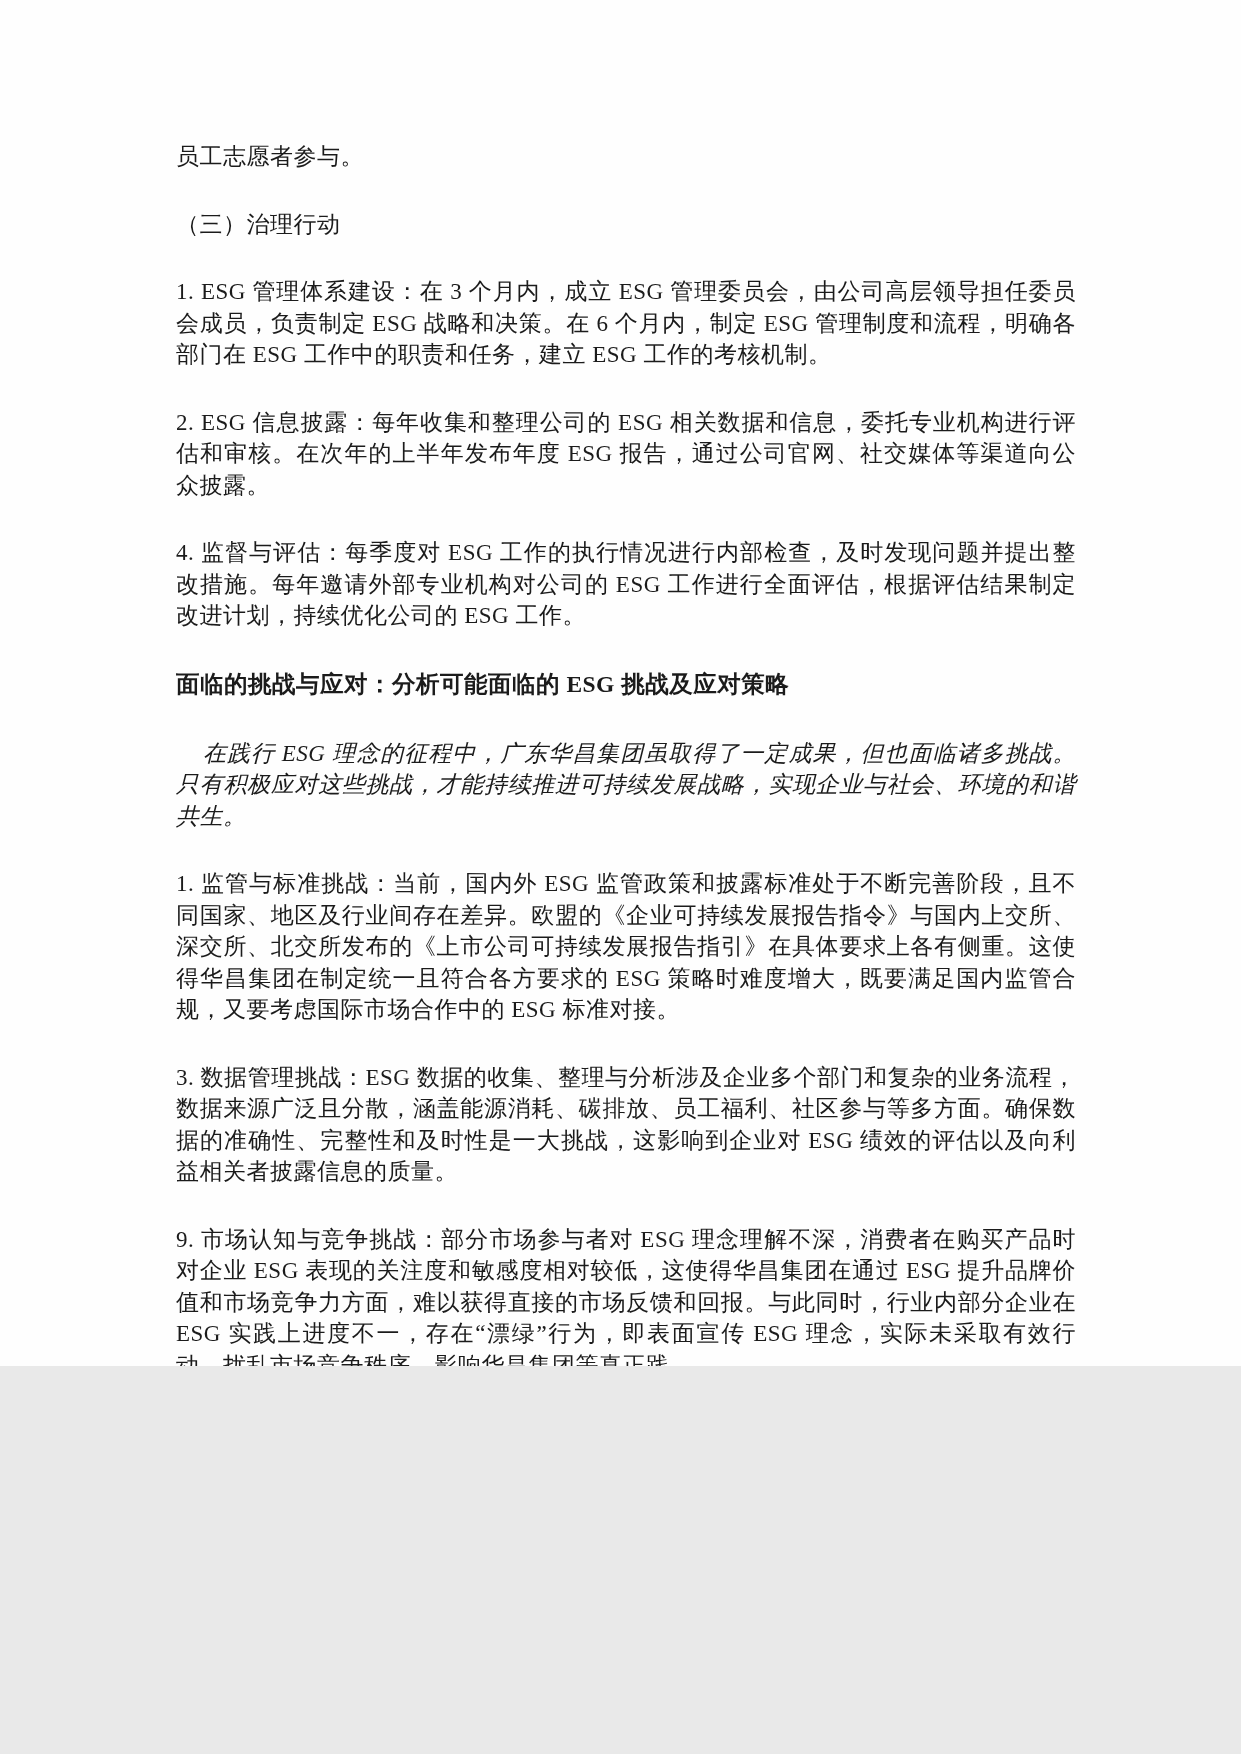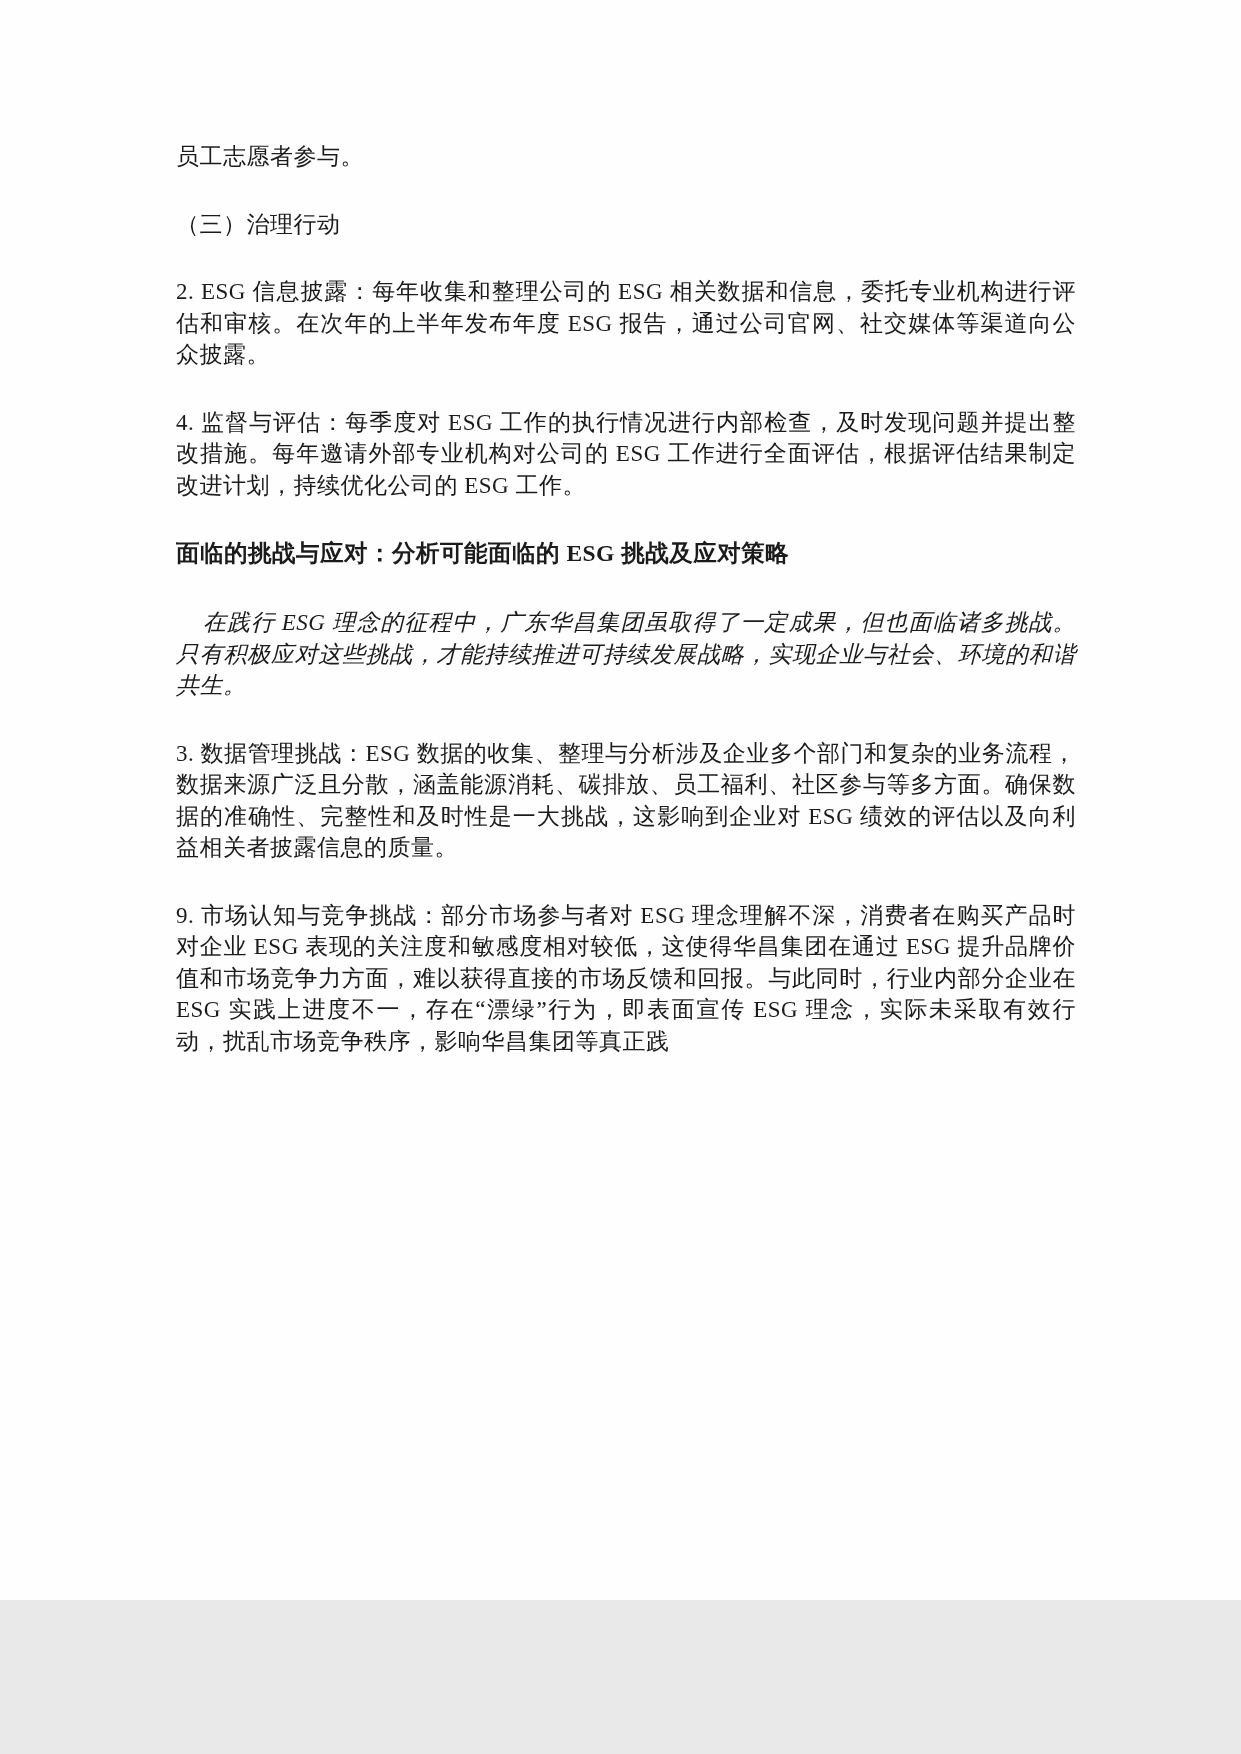--- a/index.html
+++ b/index.html
@@ -4,21 +4,21 @@
 <title>ESG Report Page 22</title>
 <style>
   html, body {
     margin: 0;
     padding: 0;
     background: #e9e9e9;
   }
   .page {
     position: relative;
     width: 1241px;
-    height: 1600px;
+    height: 1366px;
     margin: 0 auto;
     background: #fefefe;
     color: #1b1b1b;
     font-family: "Liberation Serif", "DejaVu Serif", serif;
     overflow: hidden;
   }
   .content {
     position: absolute;
     top: 141px;
     left: 176px;
@@ -55,29 +55,31 @@
 </head>
 <body>
 
 <div class="page">
   <div class="content">
 
     <p class="para">员工志愿者参与。</p>
 
     <p class="para">（三）治理行动</p>
 
+    <p class="para">1. ESG 管理体系建设：在 3 个月内，成立 ESG 管理委员会，由公司高层领导担任委员会成员，负责制定 ESG 战略和决策。在 6 个月内，制定 ESG 管理制度和流程，明确各部门在 ESG 工作中的职责和任务，建立 ESG 工作的考核机制。</p>
 
     <p class="para">2. ESG 信息披露：每年收集和整理公司的 ESG 相关数据和信息，委托专业机构进行评估和审核。在次年的上半年发布年度 ESG 报告，通过公司官网、社交媒体等渠道向公众披露。</p>
 
     <p class="para">4.  监督与评估：每季度对 ESG 工作的执行情况进行内部检查，及时发现问题并提出整改措施。每年邀请外部专业机构对公司的 ESG 工作进行全面评估，根据评估结果制定改进计划，持续优化公司的 ESG 工作。</p>
 
     <h2 class="section-heading">面临的挑战与应对：分析可能面临的 ESG 挑战及应对策略</h2>
 
     <p class="para indent-first">在践行 ESG 理念的征程中，广东华昌集团虽取得了一定成果，但也面临诸多挑战。只有积极应对这些挑战，才能持续推进可持续发展战略，实现企业与社会、环境的和谐共生。</p>
 
+    <p class="para">1. 监管与标准挑战：当前，国内外 ESG 监管政策和披露标准处于不断完善阶段，且不同国家、地区及行业间存在差异。欧盟的《企业可持续发展报告指令》与国内上交所、深交所、北交所发布的《上市公司可持续发展报告指引》在具体要求上各有侧重。这使得华昌集团在制定统一且符合各方要求的 ESG 策略时难度增大，既要满足国内监管合规，又要考虑国际市场合作中的 ESG 标准对接。</p>
 
 
     <p class="para">3. 数据管理挑战：ESG 数据的收集、整理与分析涉及企业多个部门和复杂的业务流程，数据来源广泛且分散，涵盖能源消耗、碳排放、员工福利、社区参与等多方面。确保数据的准确性、完整性和及时性是一大挑战，这影响到企业对 ESG 绩效的评估以及向利益相关者披露信息的质量。</p>
 
     <p class="para">9. 市场认知与竞争挑战：部分市场参与者对 ESG 理念理解不深，消费者在购买产品时对企业 ESG 表现的关注度和敏感度相对较低，这使得华昌集团在通过 ESG 提升品牌价值和市场竞争力方面，难以获得直接的市场反馈和回报。与此同时，行业内部分企业在 ESG 实践上进度不一，存在“漂绿”行为，即表面宣传 ESG 理念，实际未采取有效行动，扰乱市场竞争秩序，影响华昌集团等真正践</p>
 
   </div>
 
   <div class="page-number">22</div>
 </div>

